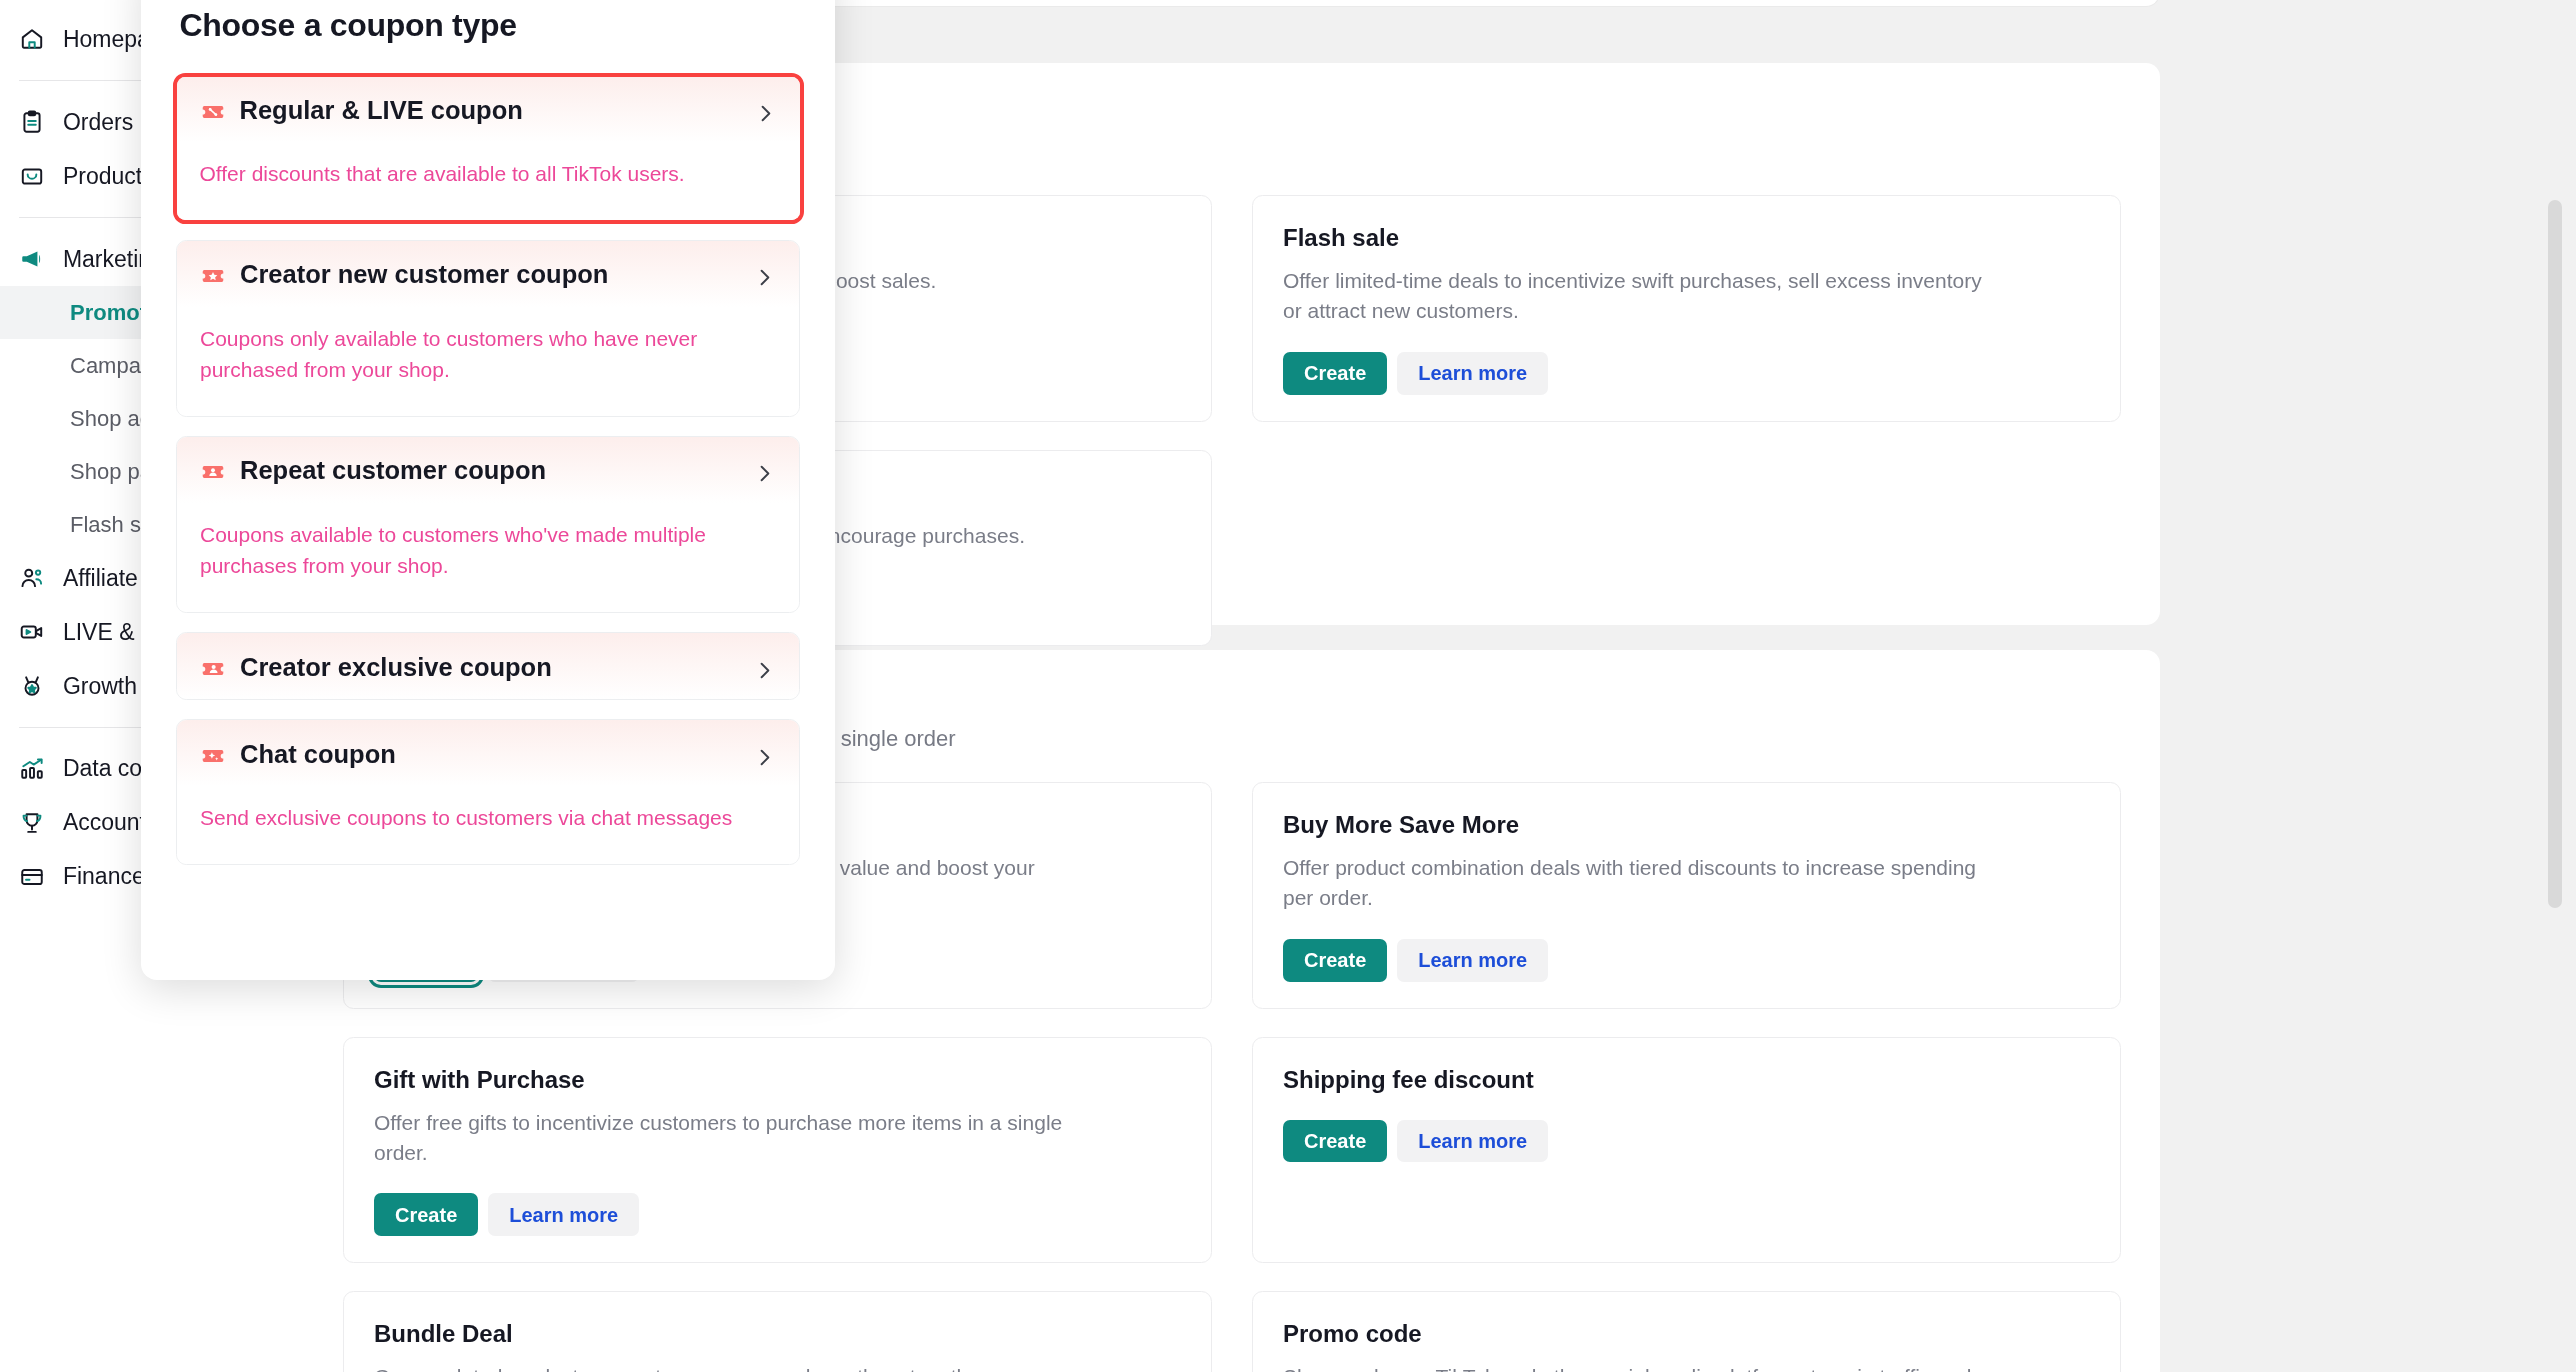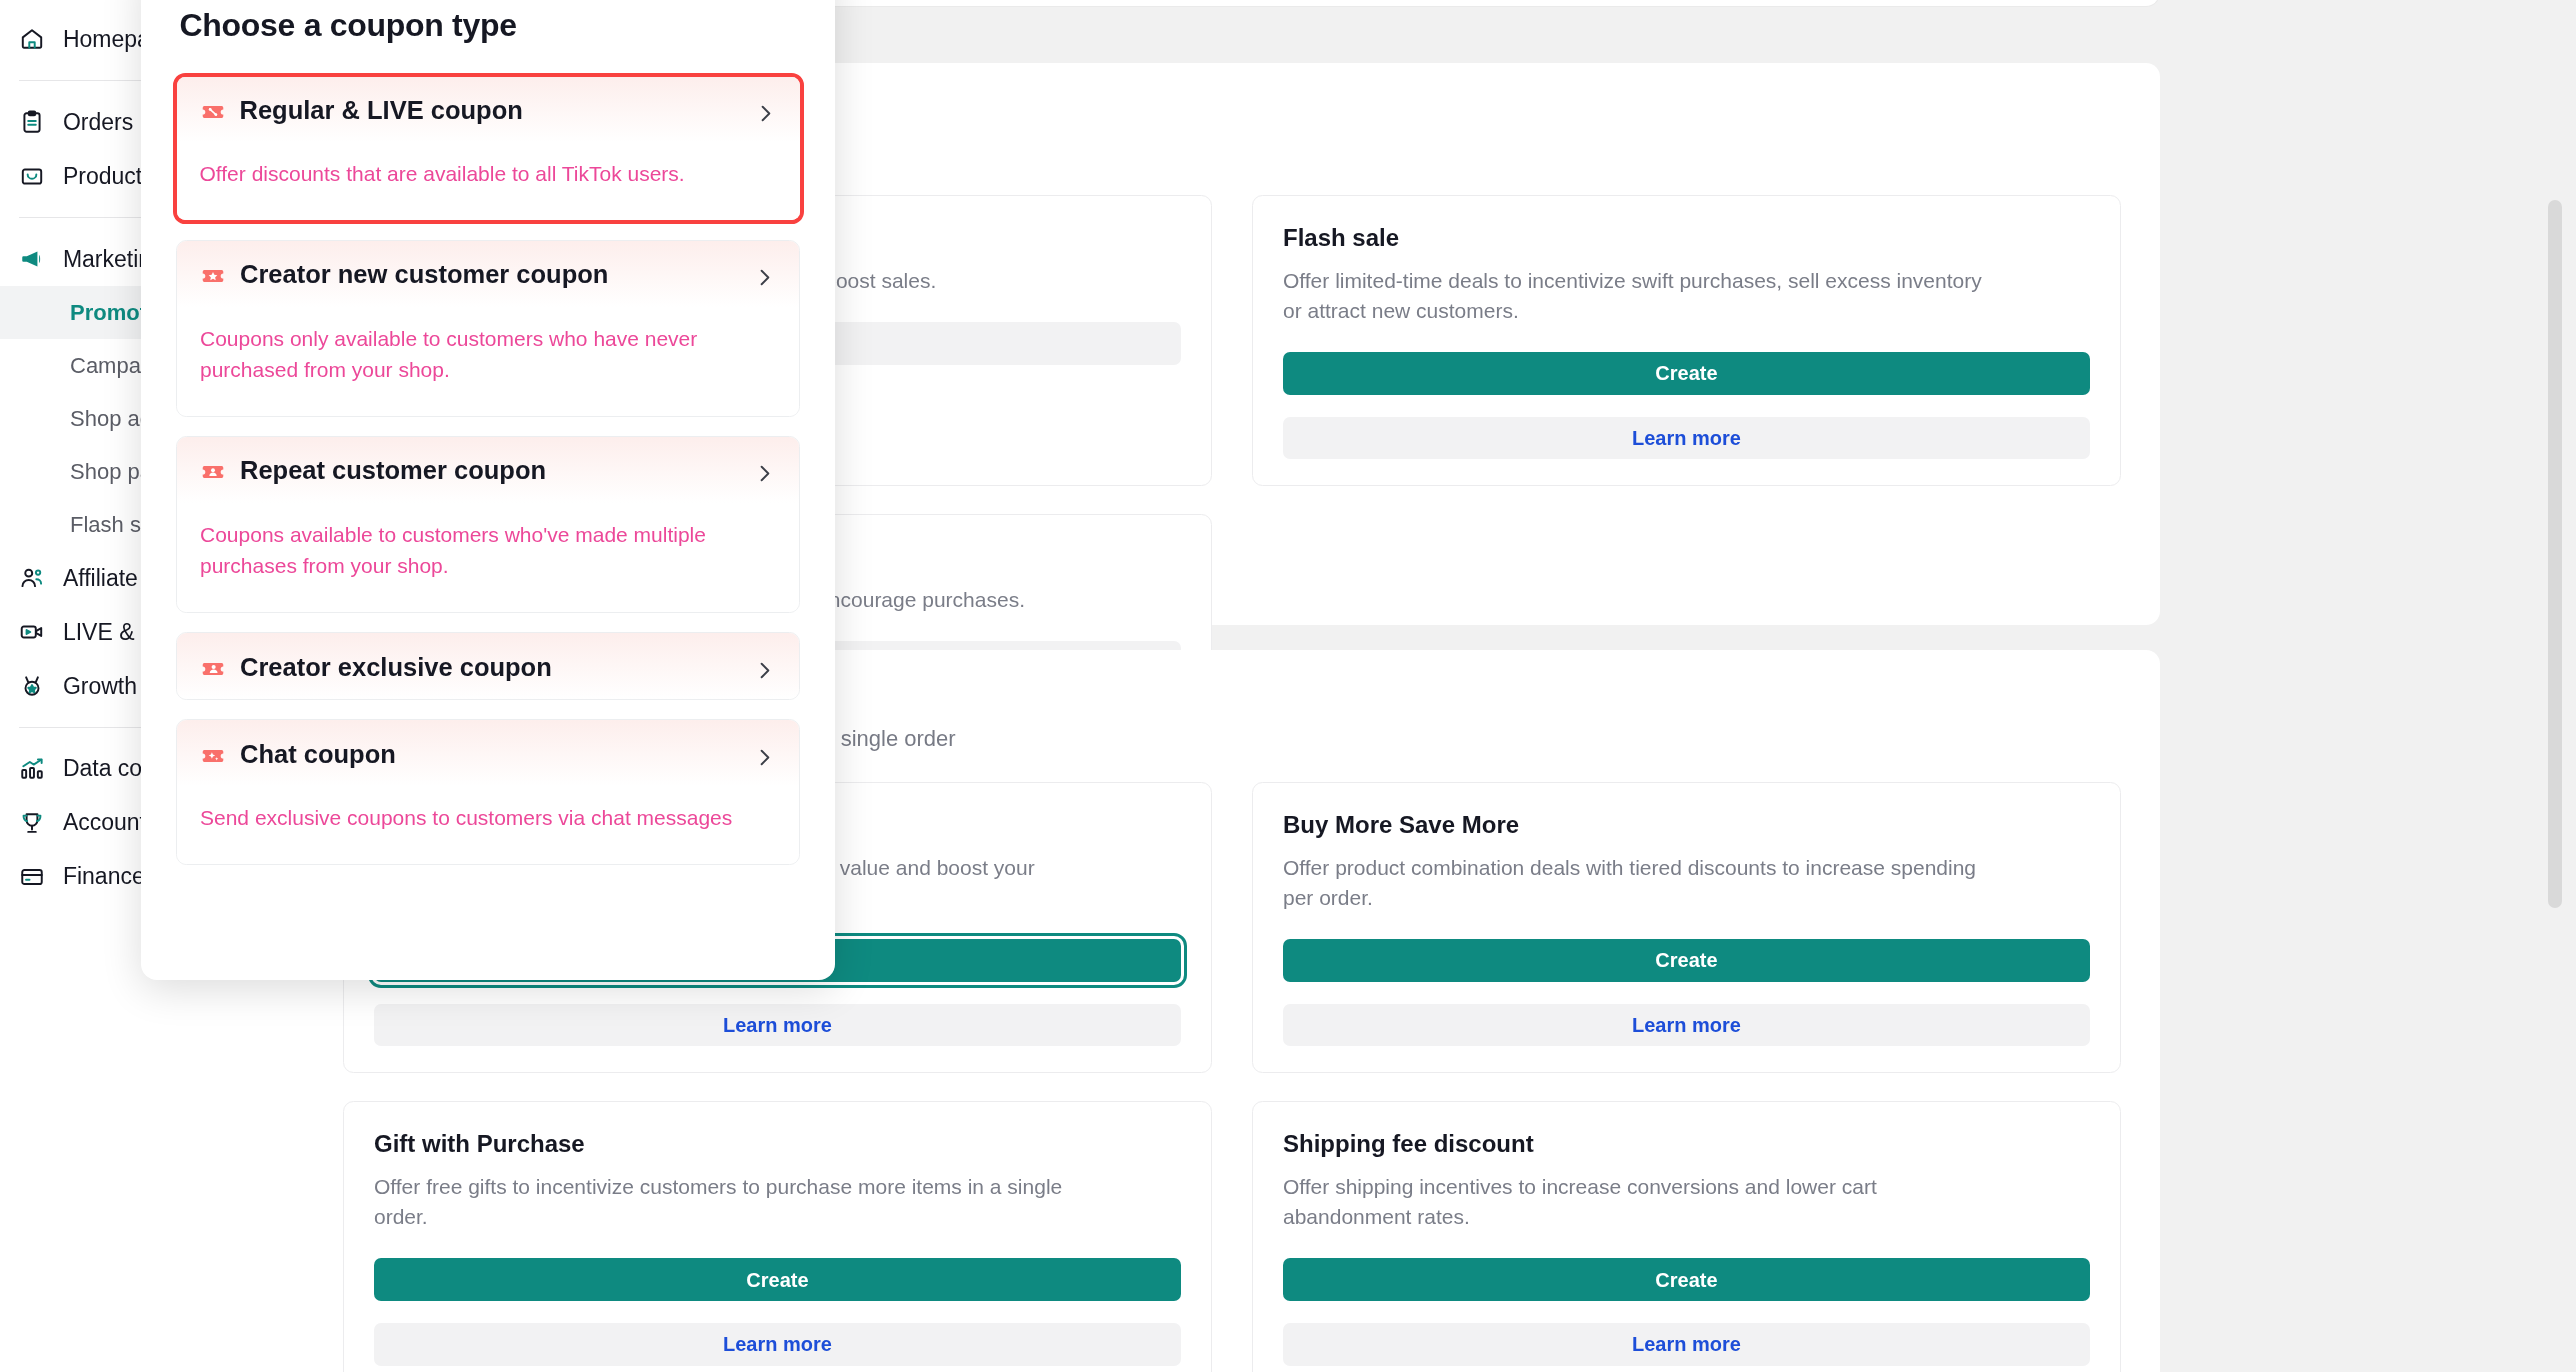--- a/index.html
+++ b/index.html
@@ -93,21 +93,21 @@
   }
   .promo-title {
     font-size: 24px; font-weight: 700; color: #161823;
     display: flex; align-items: baseline; gap: 10.5px;
   }
   .badge-new { font-size: 18.5px; font-weight: 700; color: #f0a000; }
   .promo-desc {
     font-size: 21px; color: #7a7d88; line-height: 1.42;
     margin-top: 14px; max-width: 720px;
   }
-  .btn-row { display: flex; gap: 22px; margin-top: 26px; flex-direction: column; }
+  .btn-row { display: flex; gap: 10px; margin-top: 26px; }
   .btn {
     font-size: 20px; font-family: "Liberation Sans", sans-serif;
     border: none; border-radius: 7px;
     padding: 11.4px 21px; cursor: pointer; line-height: 1;
   }
   .btn-primary { background: #0e8a80; color: #ffffff; font-weight: 600; }
   .btn-ghost   { background: #f2f2f3; color: #1d4ed8; font-weight: 700; }
   .btn-primary.focused { outline: 3.5px solid #0e8a80; outline-offset: 3.5px; }
 
   
@@ -389,21 +389,20 @@
           <div class="btn-row">
             <button class="btn btn-primary">Create</button>
             <button class="btn btn-ghost">Learn more</button>
           </div>
         </div>
 
         <div class="promo-card">
           <div class="promo-title">
             <span>Shipping fee discount</span>
           </div>
-          <div class="promo-desc">Offer shipping incentives to increase conversions and lower cart abandonment rates.</div>
           <div class="btn-row">
             <button class="btn btn-primary">Create</button>
             <button class="btn btn-ghost">Learn more</button>
           </div>
         </div>
 
         <div class="promo-card">
           <div class="promo-title">
             <span>Bundle Deal</span>
           </div>

